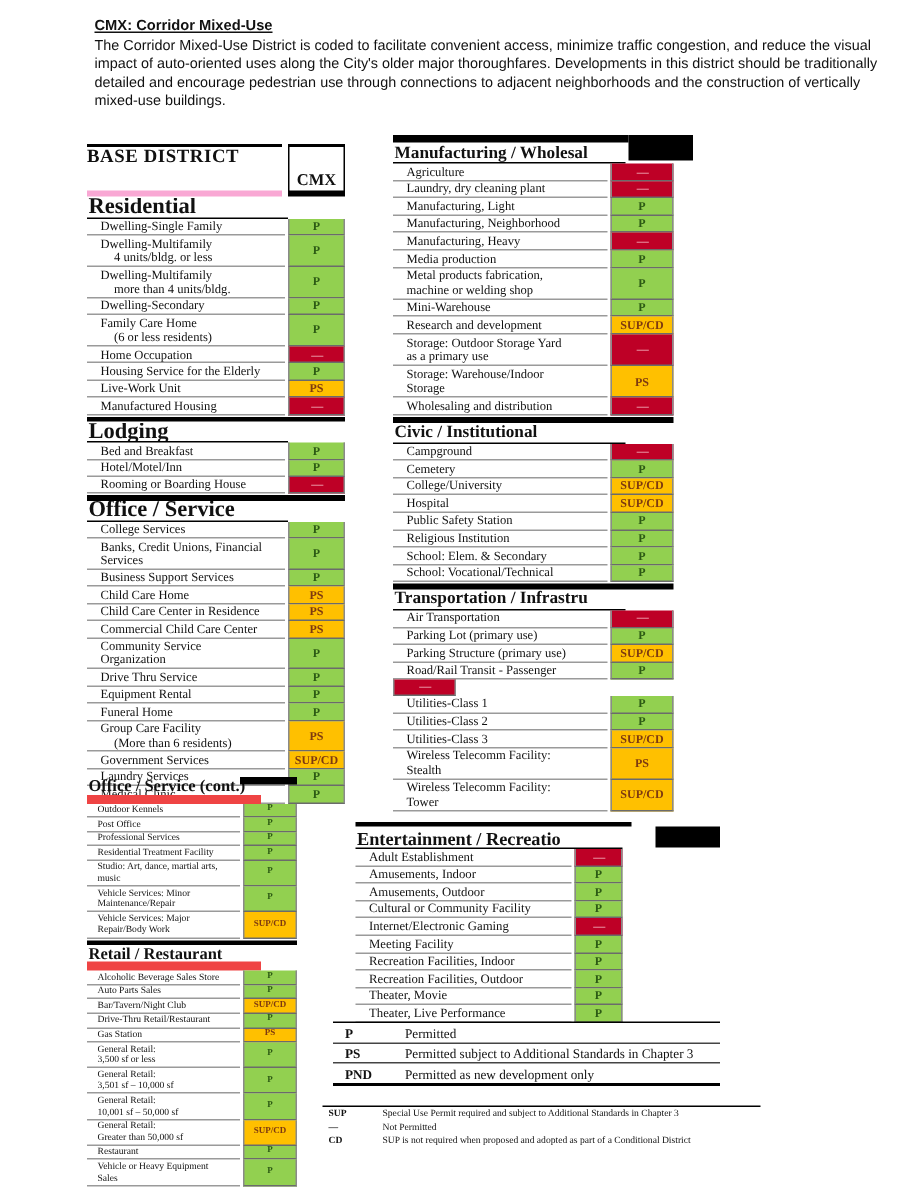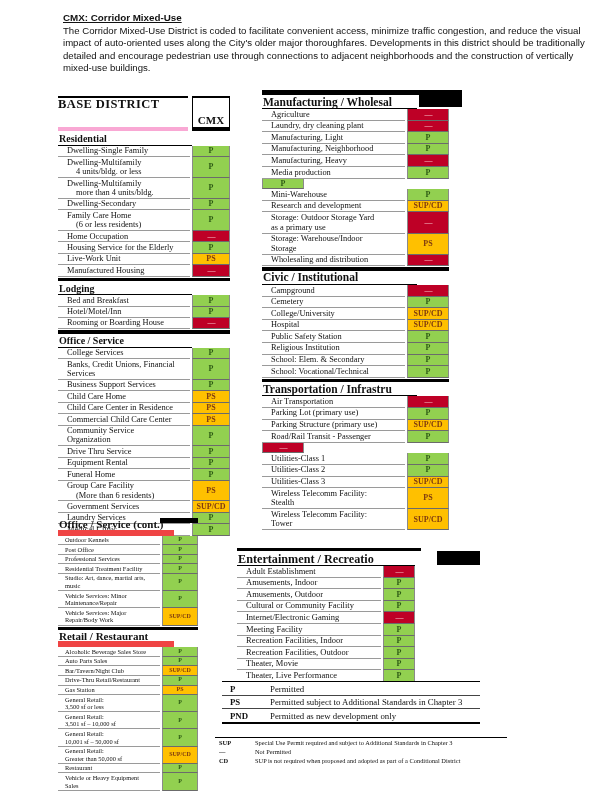--- a/index.html
+++ b/index.html
@@ -30,21 +30,21 @@
   .thead .h-label { width:calc(var(--labw) - 4px); font-weight:bold;
     font-size:12.5px; letter-spacing:0.4px; padding:2px 0 2px;
     border-top:2px solid #000; border-bottom:4px solid #f9a8d4; }
   .thead .h-val { width:var(--valw); text-align:center; font-weight:bold; font-size:11px;
     padding:18px 0 2px; border-top:2px solid #000; border-bottom:4px solid #000;
     border-left:1px solid #000; border-right:1px solid #000; }
 
   .sec-bar { height:3.5px; background:#000; margin:1px 0 0.5px; }
   .sec-title { font-weight:bold; border-bottom:1.5px solid #000;
     padding:2px 0 1px 1px; white-space:nowrap; overflow:hidden; }
-  .t-main  .sec-title { font-size:10px; width:var(--labw); }
+  .t-main  .sec-title { font-size:15px; width:var(--labw); }
   .t-right .sec-title { font-size:11.5px; width:calc(100% - 32px); }
   .t-small .sec-title { font-size:11px;  width:calc(var(--labw) + 12px); border-bottom:6px solid #ef4444; }
   .t-ent   .sec-title { font-size:12.2px; width:100%; border-bottom:1.5px solid #000; }
 
   .row { display:flex; gap:2px; }
   .row-label { width:calc(var(--labw) - 2px); border-bottom:1px solid #9a9a9a;
     padding:0.5px 0 0.5px 9px; }
   .t-small .row-label { padding-left:7px; }
   .row-label .sub { padding-left:9px; }
   .row-value { width:var(--valw); display:flex; align-items:center; justify-content:center;
@@ -294,20 +294,24 @@
         </div>
         <div class="row-value v-np">—</div>
       </div>
       <div class="row">
         <div class="row-label">
           <div>Media production</div>
         </div>
         <div class="row-value v-p">P</div>
       </div>
       <div class="row">
+        <div class="row-label">
+          <div>Metal products fabrication,</div>
+          <div>machine or welding shop</div>
+        </div>
         <div class="row-value v-p">P</div>
       </div>
       <div class="row">
         <div class="row-label">
           <div>Mini-Warehouse</div>
         </div>
         <div class="row-value v-p">P</div>
       </div>
       <div class="row">
         <div class="row-label">

